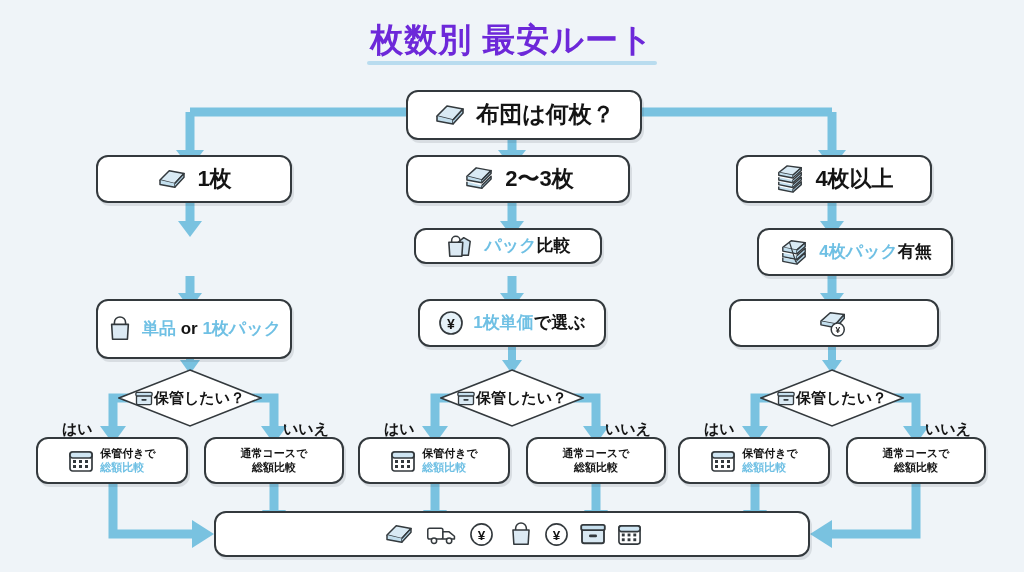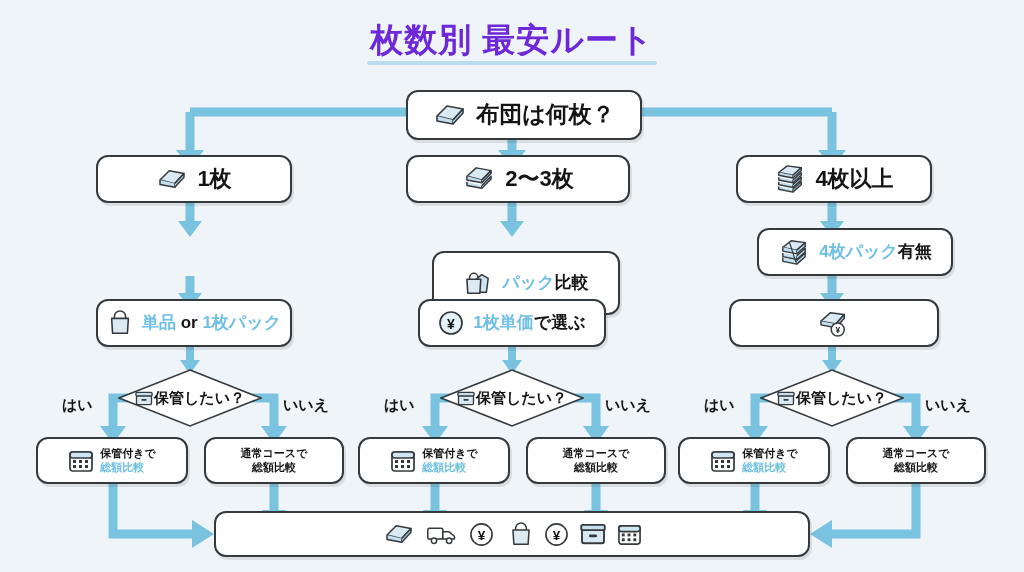--- a/index.html
+++ b/index.html
@@ -61,20 +61,21 @@
   .diamond .dlabel{
     position:absolute;left:0;top:0;width:100%;height:100%;
     display:flex;flex-direction:row;align-items:center;justify-content:center;
     font-size:15px;font-weight:bold;color:#141414;
     gap:1px;
   }
   .yn{
     position:absolute;
     font-size:15px;font-weight:bold;color:#141414;
     white-space:nowrap;
+    margin-top:24px;
   }
 
   
   .ic{display:inline-block;flex:0 0 auto;line-height:0;}
 </style>
 </head>
 <body>
 
 <div id="stage">
 
@@ -183,21 +184,21 @@
       <svg width="32" height="24" viewBox="0 0 34 26">
         <path d="M4 14 L14 4 L30 7 L20 18 Z" fill="#d9eaf4" stroke="#33393d" stroke-width="1.6" stroke-linejoin="round"></path>
         <path d="M4 14 L4 19 L20 22 L20 18" fill="#c3dfee" stroke="#33393d" stroke-width="1.6" stroke-linejoin="round"></path>
         <path d="M20 18 L30 7 L30 11 L20 22" fill="#b6d7ea" stroke="#33393d" stroke-width="1.6" stroke-linejoin="round"></path>
       </svg>
     </span>
     <span class="txt dark">1枚</span>
   </div>
 
 
-  <div class="node n-step" style="left:96px;top:299px;width:196px;height:48px;">
+  <div class="node n-step" style="left:96px;top:299px;width:196px;height:60px;">
     <span class="ic">
       <svg width="26" height="26" viewBox="0 0 26 28">
         <path d="M7 9 V7a6 6 0 0 1 12 0v2" fill="none" stroke="#33393d" stroke-width="1.7"></path>
         <path d="M4 9 H22 L21 25 H5 Z" fill="#dceaf4" stroke="#33393d" stroke-width="1.7" stroke-linejoin="round"></path>
       </svg>
     </span>
     <span class="txt"><span class="blue">単品</span><span class="dark"> or </span><span class="blue">1枚パック</span></span>
   </div>
 
   <div class="diamond" style="left:118px;top:369px;width:144px;height:58px;">
@@ -252,21 +253,21 @@
         <path d="M4 11 L14 2 L30 5 L20 15 Z" fill="#d9eaf4" stroke="#33393d" stroke-width="1.6" stroke-linejoin="round"></path>
         <path d="M4 11 L4 15 L20 18 L20 15" fill="#c3dfee" stroke="#33393d" stroke-width="1.6" stroke-linejoin="round"></path>
         <path d="M20 15 L30 5 L30 8 L20 18" fill="#b6d7ea" stroke="#33393d" stroke-width="1.6" stroke-linejoin="round"></path>
         <path d="M4 17 L4 21 L20 24 L20 21" fill="#c3dfee" stroke="#33393d" stroke-width="1.6" stroke-linejoin="round"></path>
         <path d="M20 21 L30 11 L30 14 L20 24" fill="#b6d7ea" stroke="#33393d" stroke-width="1.6" stroke-linejoin="round"></path>
       </svg>
     </span>
     <span class="txt dark">2〜3枚</span>
   </div>
 
-  <div class="node n-step" style="left:432px;top:228px;width:188px;height:64px;margin-top:23px;">
+  <div class="node n-step" style="left:414px;top:228px;width:188px;height:36px;">
     <span class="ic">
       <svg width="30" height="26" viewBox="0 0 32 28">
         <path d="M14 10 L20 5 L27 9 L25 24 H15 Z" fill="#cfe3f0" stroke="#33393d" stroke-width="1.6" stroke-linejoin="round"></path>
         <path d="M4 10 H19 L18 25 H5 Z" fill="#dceaf4" stroke="#33393d" stroke-width="1.7" stroke-linejoin="round"></path>
         <path d="M7 10 V8a4.5 4.5 0 0 1 9 0v2" fill="none" stroke="#33393d" stroke-width="1.6"></path>
       </svg>
     </span>
     <span class="txt"><span class="blue">パック</span><span class="dark">比較</span></span>
   </div>
 

